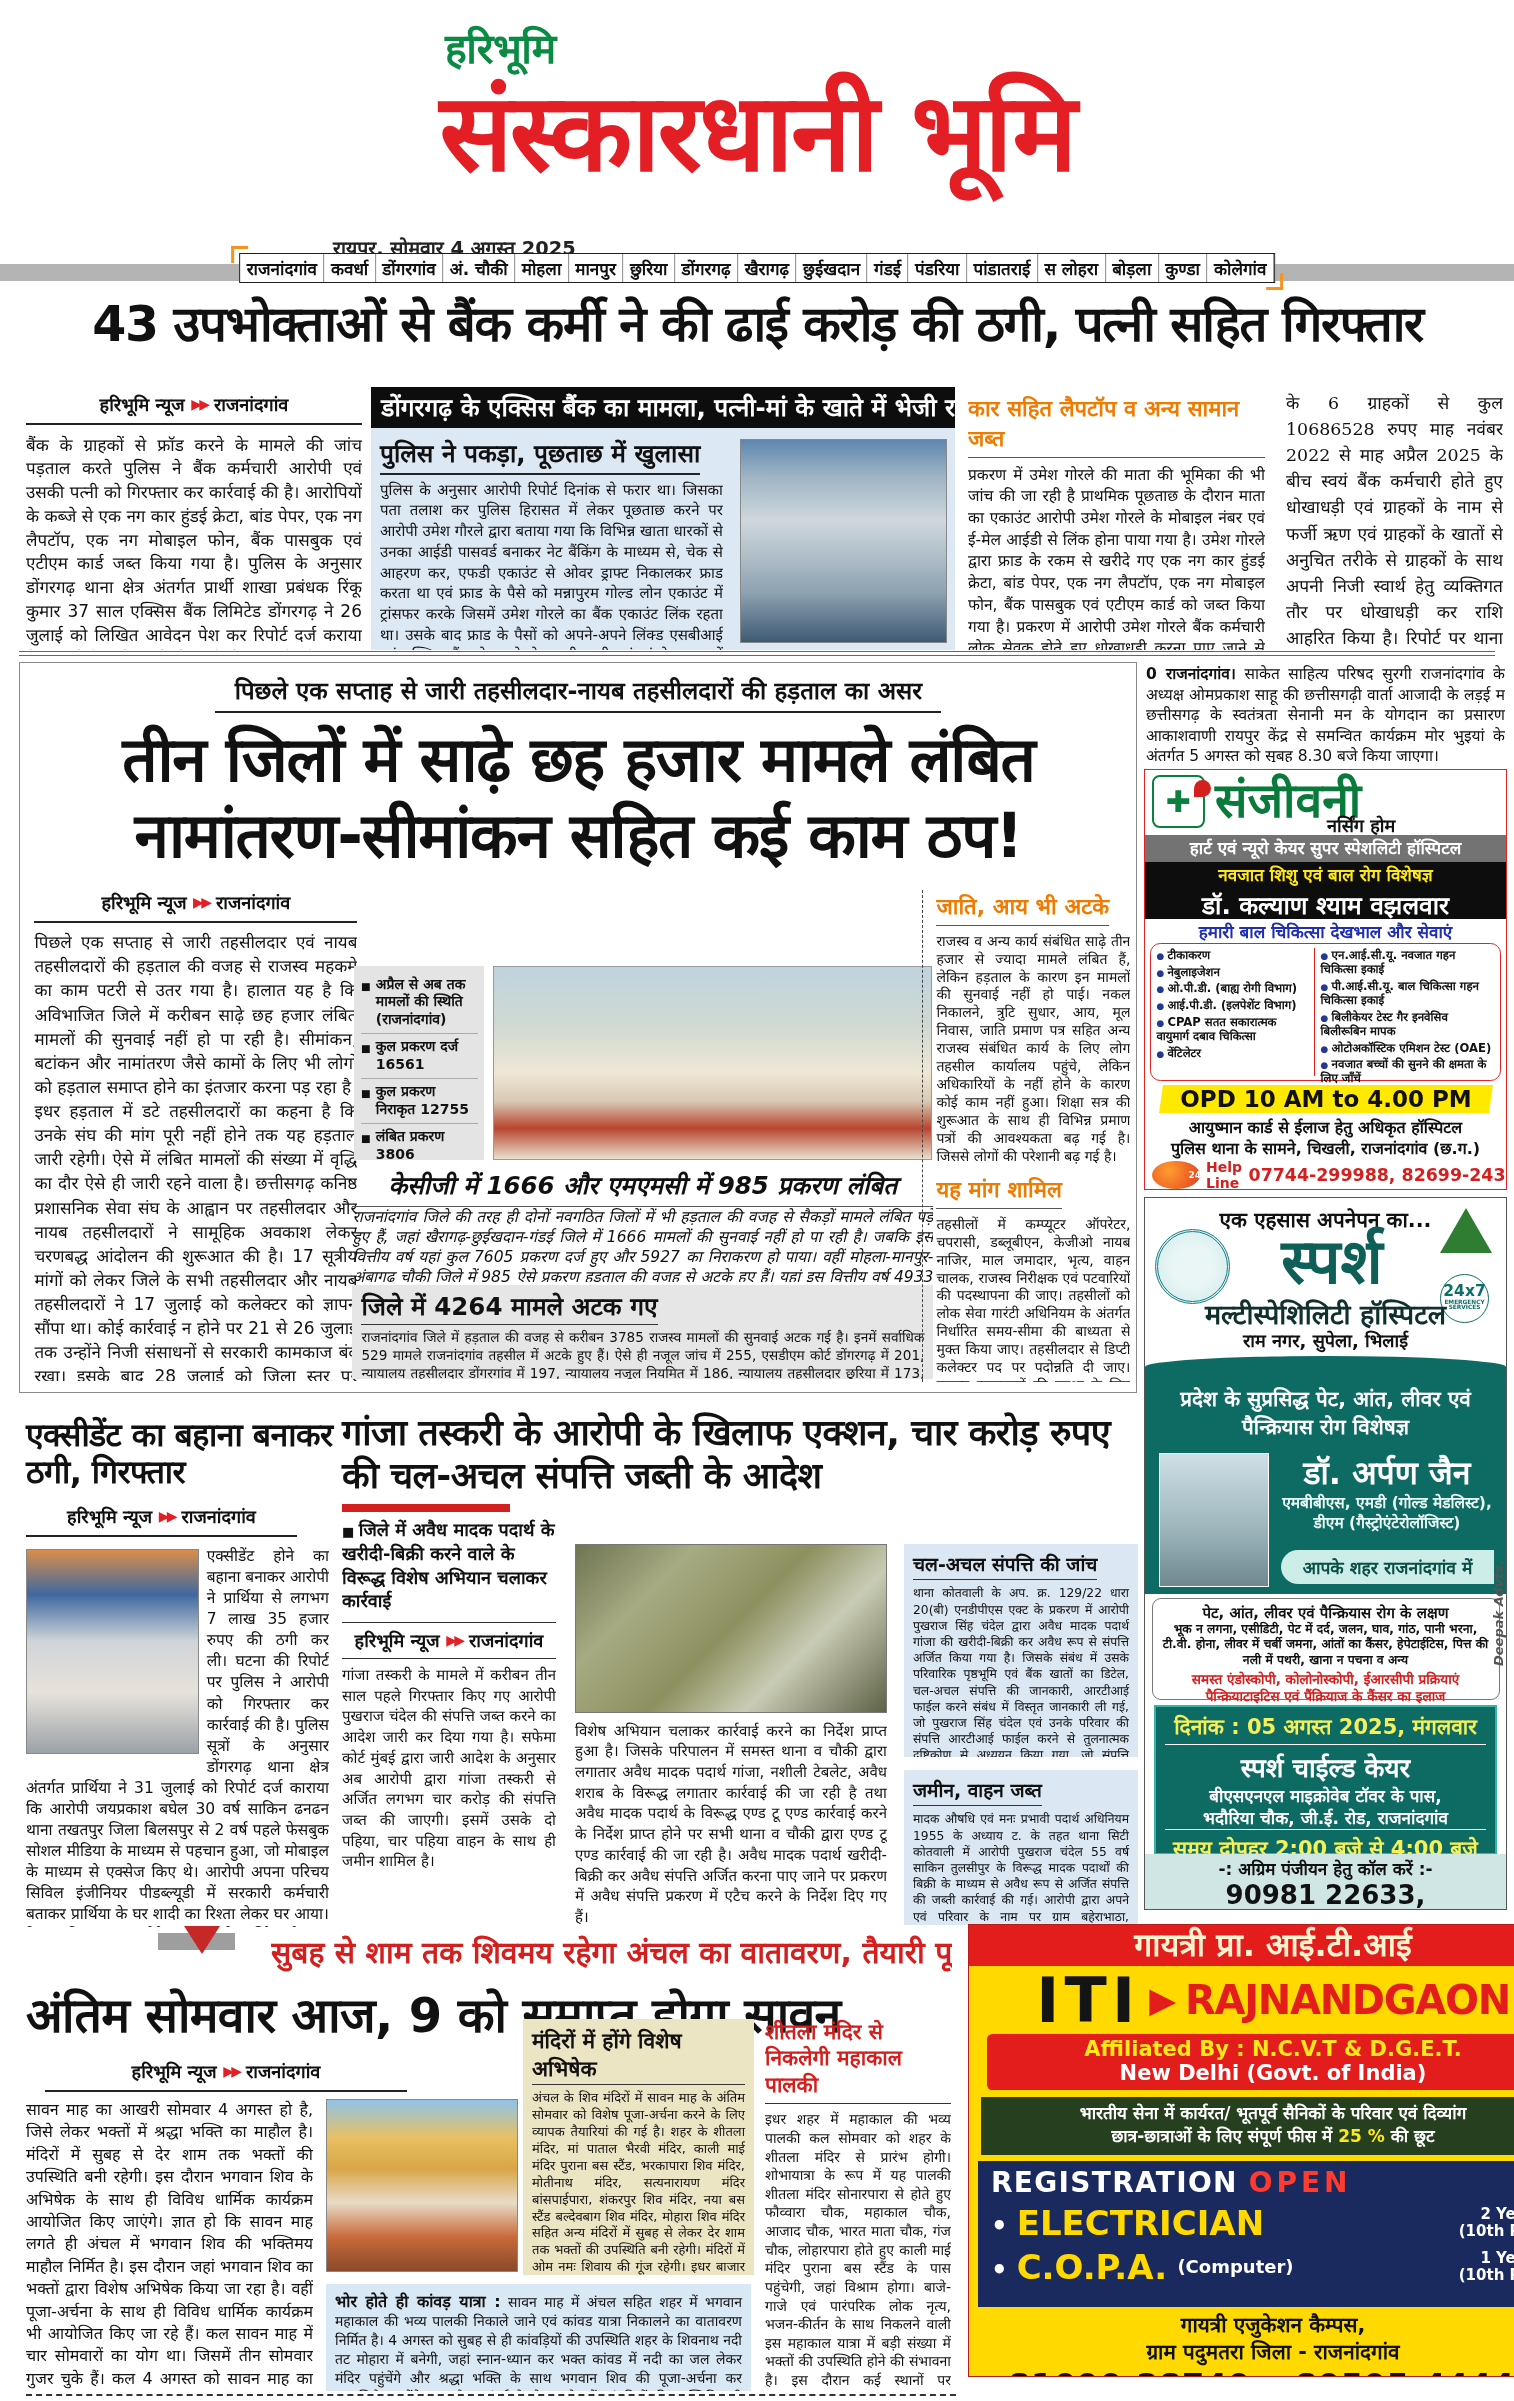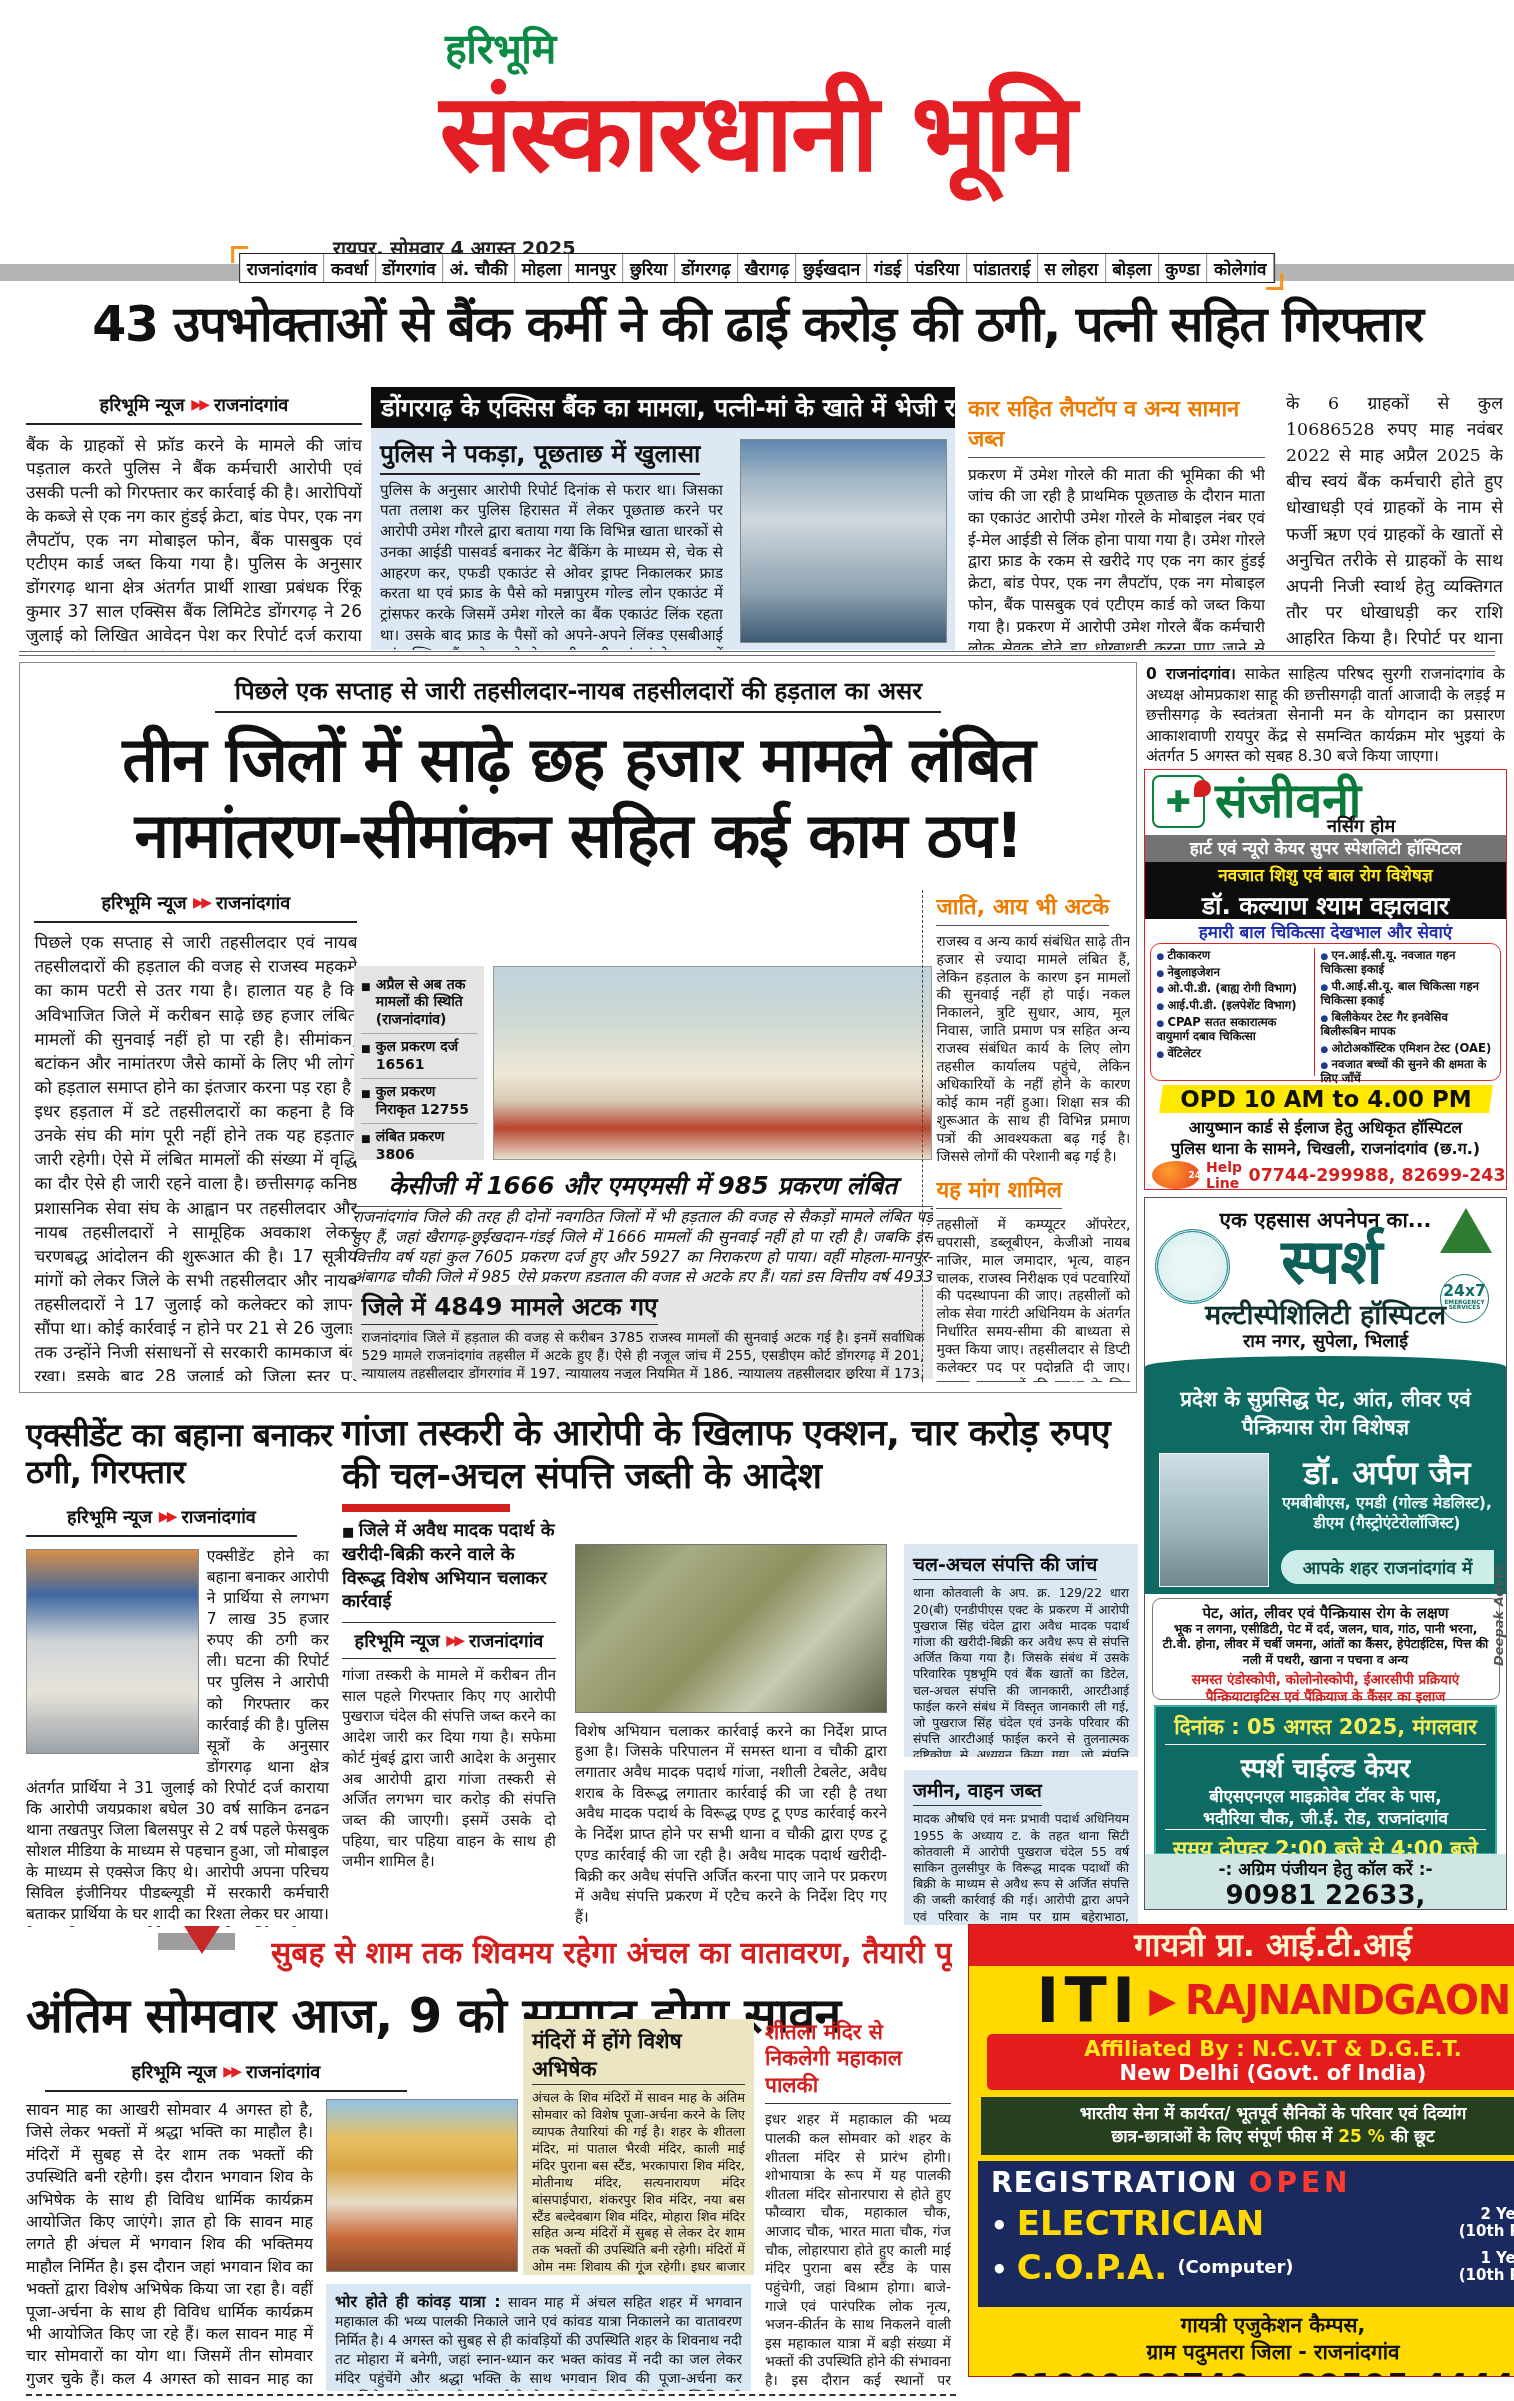--- a/index.html
+++ b/index.html
@@ -282,21 +282,21 @@
           <span>लंबित प्रकरण 3806</span>
         </div>
     </div>
 
     <div class="abs ph-tehsil"></div>
 
     <div class="abs kcg-head">केसीजी में 1666 और एमएमसी में 985 प्रकरण लंबित</div>
     <div class="abs kcg-body just ovh">राजनांदगांव जिले की तरह ही दोनों नवगठित जिलों में भी हड़ताल की वजह से सैकड़ों मामले लंबित पड़े हुए हैं, जहां खैरागढ़-छुईखदान-गंडई जिले में 1666 मामलों की सुनवाई नहीं हो पा रही है। जबकि इस वित्तीय वर्ष यहां कुल 7605 प्रकरण दर्ज हुए और 5927 का निराकरण हो पाया। वहीं मोहला-मानपुर-अंबागढ़ चौकी जिले में 985 ऐसे प्रकरण हड़ताल की वजह से अटके हुए हैं। यहां इस वित्तीय वर्ष 4933 प्रकरण दर्ज हुए और इनमें 3946 निराकृत किए गए।</div>
 
     <div class="abs atakbox ovh">
-      <div class="atak-head">जिले में 4849 मामले अटक गए</div>
+      <div class="atak-head">जिले में 4264 मामले अटक गए</div>
       <div class="atak-body just">राजनांदगांव जिले में हड़ताल की वजह से करीबन 3785 राजस्व मामलों की सुनवाई अटक गई है। इनमें सर्वाधिक 529 मामले राजनांदगांव तहसील में अटके हुए हैं। ऐसे ही नजूल जांच में 255, एसडीएम कोर्ट डोंगरगढ़ में 201, न्यायालय तहसीलदार डोंगरगांव में 197, न्यायालय नजूल नियमित में 186, न्यायालय तहसीलदार छुरिया में 173, न्यायालय कलेक्टर में 155, न्यायालय तहसीलदार एलबी नगर में 141 प्रकरण लंबित हैं।</div>
     </div>
 
     <div class="abs dashcol ovh">
       <div class="ocol-head">जाति, आय भी अटके</div>
       <div class="body-txt just">राजस्व व अन्य कार्य संबंधित साढ़े तीन हजार से ज्यादा मामले लंबित हैं, लेकिन हड़ताल के कारण इन मामलों की सुनवाई नहीं हो पाई। नकल निकालने, त्रुटि सुधार, आय, मूल निवास, जाति प्रमाण पत्र सहित अन्य राजस्व संबंधित कार्य के लिए लोग तहसील कार्यालय पहुंचे, लेकिन अधिकारियों के नहीं होने के कारण कोई काम नहीं हुआ। शिक्षा सत्र की शुरूआत के साथ ही विभिन्न प्रमाण पत्रों की आवश्यकता बढ़ गई है। जिससे लोगों की परेशानी बढ़ गई है।</div>
       <div class="ocol-head" style="margin-top:7.7px;">यह मांग शामिल</div>
       <div class="body-txt just">तहसीलों में कम्प्यूटर ऑपरेटर, चपरासी, डब्लूबीएन, केजीओ नायब नाजिर, माल जमादार, भृत्य, वाहन चालक, राजस्व निरीक्षक एवं पटवारियों की पदस्थापना की जाए। तहसीलों को लोक सेवा गारंटी अधिनियम के अंतर्गत निर्धारित समय-सीमा की बाध्यता से मुक्त किया जाए। तहसीलदार से डिप्टी कलेक्टर पद पर पदोन्नति दी जाए। राजस्व न्यायालयों की सुरक्षा के लिए सुरक्षाकर्मी, एसएलआर, एएसएलआर की बहाली आदि प्रमुख रूप से शामिल है।</div>
     </div>
   </div>

